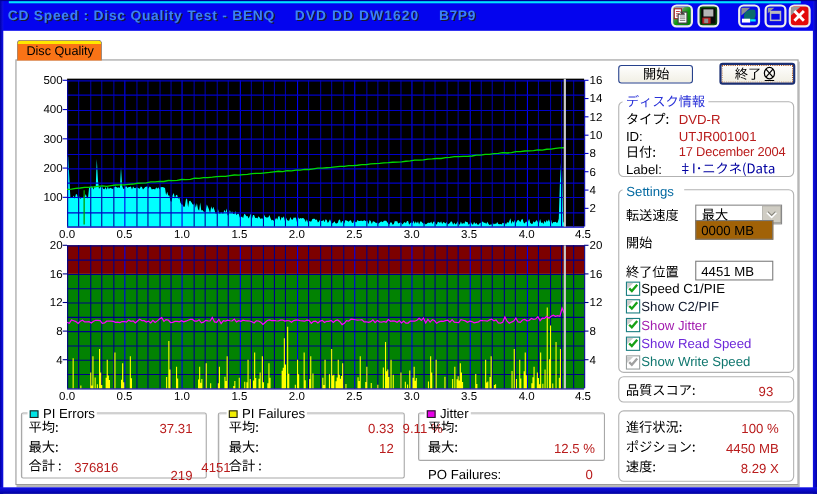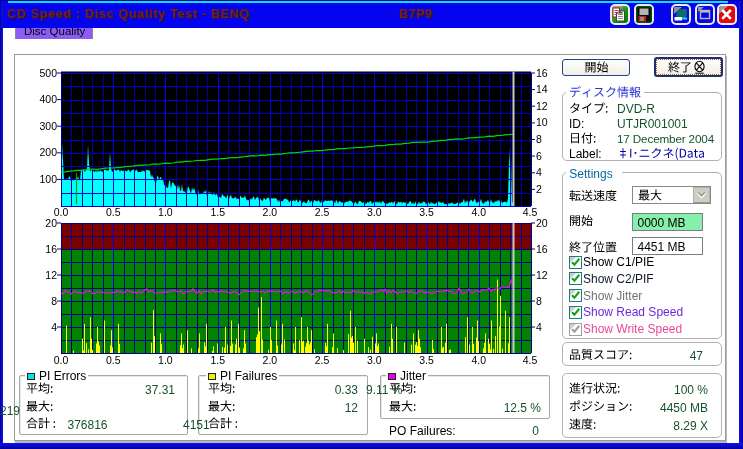--- a/index.html
+++ b/index.html
@@ -1,20 +1,21 @@
 <!DOCTYPE html>
-<html><head><meta charset="utf-8"><style>html,body{margin:0;padding:0;width:743px;height:449px;overflow:hidden;font-family:"Liberation Sans",sans-serif;background:#fff}*{box-sizing:border-box}.v{color:#14532d;font-size:12px;position:absolute;z-index:12}.l{color:#000;font-size:12px;position:absolute;z-index:12}</style></head><body>
+<html><head><meta charset="utf-8"><style>html,body{margin:0;padding:0;width:743px;height:449px;overflow:hidden;font-family:"Liberation Sans",sans-serif;background:#fff}*{box-sizing:border-box}.v{color:#b91c1c;font-size:12px;position:absolute;z-index:12}.l{color:#000;font-size:12px;position:absolute;z-index:12}</style></head><body>
 <div style="position:absolute;left:0;top:0;width:743px;height:28px;background:#0404ee;z-index:5"></div>
 <div style="position:absolute;left:8px;top:1px;width:720px;height:2px;background:#00e4ff;z-index:6"></div>
 <div style="position:absolute;left:0;top:0;width:743px;height:1px;background:#000090;z-index:6"></div>
 <div style="position:absolute;left:0;top:0;width:3px;height:449px;background:linear-gradient(to right,#0000a8,#1212e8);z-index:5"></div>
 <div style="position:absolute;left:739px;top:0;width:4px;height:449px;background:linear-gradient(to right,#1212e8,#0000a0);z-index:5"></div>
 <div style="position:absolute;left:0;top:443px;width:743px;height:6px;background:linear-gradient(to bottom,#1212e8,#0000a0);z-index:5"></div>
-<div style="position:absolute;left:0;top:7px;width:500px;height:18px;z-index:7;font-size:12.5px;font-weight:bold;color:#7f1d1d;text-shadow:1.3px 1.3px 0 #1a1a30">
+<div style="position:absolute;left:0;top:7px;width:500px;height:18px;z-index:7;font-size:12.5px;font-weight:bold;color:#3b82f6;text-shadow:1.3px 1.3px 0 #1a1a30">
     <span style="position:absolute;left:7px;letter-spacing:.72px">CD Speed : Disc Quality Test - BENQ</span>
+    <span style="position:absolute;left:268px;letter-spacing:1px">DVD DD DW1620</span>
     <span style="position:absolute;left:399px;letter-spacing:.6px">B7P9</span>
   </div>
 <div style="position:absolute;left:610px;top:4px;width:20px;height:21px;border:2px solid #ececec;border-radius:5px;background:linear-gradient(135deg,#9aa09a 15%,#0a9a0a 55%,#067a06);z-index:7;overflow:hidden"><svg width="16" height="17">
       <path d="M0,0 L11,0 L0,10 Z" fill="#9a9a94"></path>
       <rect x="1" y="2" width="6.5" height="9" fill="#fff" stroke="#a02020"></rect>
       <path d="M2.5,4.5h3.5M2.5,6.5h3.5M2.5,8.5h3.5" stroke="#c04040" stroke-width="1"></path>
       <path d="M6.5,5 h6 v10 h-8 v-8 h6 z" fill="#fff" stroke="#444" stroke-width="1"></path>
       <path d="M6,8.5h5M6,10.5h5M6,12.5h5" stroke="#888" stroke-width="1"></path>
     </svg></div>
 <div style="position:absolute;left:634px;top:4px;width:20px;height:21px;border:2px solid #ececec;border-radius:5px;background:#0b4d0b;z-index:7;overflow:hidden"><svg width="16" height="17">
@@ -33,21 +34,21 @@
 <div style="position:absolute;left:694.5px;top:4px;width:20px;height:21px;border:2px solid #ececec;border-radius:5px;background:#0707e8;z-index:7;overflow:hidden"><svg width="16" height="17">
       <path d="M1,1 L7,1 L1,6 Z" fill="#9a9a9a"></path>
       <rect x="3.5" y="4.5" width="9" height="8" fill="none" stroke="#bbbbbb" stroke-width="1.4"></rect>
       <rect x="3" y="4" width="10" height="2.6" fill="#bbbbbb"></rect>
     </svg></div>
 <div style="position:absolute;left:717px;top:4px;width:20px;height:21px;border:2px solid #ececec;border-radius:5px;background:#e20a0a;z-index:7;overflow:hidden"><svg width="16" height="17">
       <path d="M0,0 L9,0 L0,8 Z" fill="#9a9a9a"></path>
       <path d="M3.2,4 L11.8,12.8 M11.8,4 L3.2,12.8" stroke="#fff" stroke-width="2.6"></path>
     </svg></div>
 <div style="position:absolute;left:14px;top:54px;width:712px;height:387px;border:1px solid #9a9a9a;box-shadow:1px 2px 0 #b8b8b8;background:#fff;z-index:1"></div>
-<div style="position:absolute;left:15px;top:20px;width:78px;height:19px;background:#8b5cf6;border:1px solid #898989;border-bottom:none;border-radius:4px 4px 0 0;overflow:hidden;z-index:2">
+<div style="position:absolute;left:15px;top:36px;width:78px;height:19px;background:#f97316;border:1px solid #898989;border-bottom:none;border-radius:4px 4px 0 0;overflow:hidden;z-index:2">
     <div style="height:3px;background:#ffe800"></div>
     <div style="font-size:11.5px;color:#000;padding:1px 0 0 8px">Disc Quality</div>
   </div>
 <svg width="743" height="449" style="position:absolute;left:0;top:0;z-index:3">
     <rect x="61" y="71.5" width="470" height="134.5" fill="#000000"></rect>
     <path d="M61,206L61,141.6L62,142.7L63,160.8L64,180.3L65,179.4L66,180L67,177.7L68,180.6L69,176.5L70,176.7L71,181.2L72,178.4L73,180.7L74,179.9L75,179L76,178.8L77,178.8L78,176.3L79,179.9L80,180.3L81,170.3L82,169.5L83,169.5L84,169.7L85,172.3L86,169.5L87,170.4L88,144.6L89,163.4L90,171.8L91,170L92,170.4L93,170L94,171.8L95,172.1L96,170L97,172.4L98,169.5L99,172.1L100,170.6L101,171.1L102,171.5L103,171.9L104,170L105,169.6L106,170.2L107,170.6L108,170.2L109,170.8L110,151.5L111,168.8L112,171.6L113,171.8L114,169.5L115,169.5L116,171L117,169.9L118,170.1L119,169.5L120,172.2L121,169.6L122,170.9L123,171.1L124,170.3L125,170.5L126,171.1L127,171.6L128,169.6L129,169.9L130,172.2L131,171.2L132,170L133,169.7L134,169.4L135,171.7L136,169.6L137,170.3L138,172.3L139,171.8L140,171.9L141,172.2L142,170.3L143,171.5L144,170.3L145,172.2L146,169.7L147,170.3L148,170L149,170.5L150,171L151,177.5L152,174.3L153,177.7L154,177.8L155,182.9L156,183.4L157,177.2L158,175.5L159,180.6L160,177.4L161,177.1L162,181L163,178.8L164,184.2L165,186L166,185.9L167,188.1L168,187.7L169,181.4L170,180.3L171,188.7L172,182.7L173,182.5L174,183.8L175,185.7L176,186.2L177,184.6L178,188.9L179,184.7L180,189.9L181,191.5L182,184L183,191.4L184,190.8L185,192.2L186,192.8L187,192.1L188,185.9L189,187.9L190,190.5L191,193.8L192,187.6L193,190.5L194,187.9L195,190.8L196,194.2L197,194.4L198,189.3L199,193.7L200,194.4L201,192.7L202,193.9L203,194L204,190.6L205,193L206,189.6L207,195.9L208,194.7L209,190.9L210,194.1L211,192L212,194.4L213,194.7L214,191.8L215,195.6L216,194.3L217,194.3L218,197.7L219,197.5L220,196.8L221,198.3L222,194.3L223,195.1L224,196.6L225,196.3L226,198.6L227,196.6L228,194.2L229,199L230,195.5L231,195.4L232,198.2L233,197.9L234,198.7L235,196.6L236,197.8L237,199.2L238,198.4L239,198.8L240,194.9L241,197L242,197.8L243,197.8L244,197.5L245,195.4L246,198.6L247,200.4L248,199.8L249,200.8L250,199.9L251,197.9L252,199.8L253,196.9L254,196.4L255,200.6L256,197.3L257,198.1L258,196.6L259,200.6L260,197.8L261,200L262,200.7L263,200.5L264,197.3L265,199.6L266,199.8L267,197.8L268,198L269,197.8L270,202L271,197.5L272,199L273,198.1L274,198.6L275,198.2L276,198.3L277,199.5L278,201.9L279,199.4L280,202.4L281,201L282,201.3L283,201.3L284,199.1L285,198.8L286,198.8L287,200.1L288,199.5L289,202.3L290,201.4L291,199.5L292,201L293,200.9L294,199.7L295,202.1L296,199.4L297,200L298,202.8L299,201.4L300,199.3L301,202.1L302,203.2L303,202.6L304,201.1L305,202.9L306,203.2L307,202.8L308,200L309,199.5L310,202.9L311,201.2L312,200.7L313,203.3L314,200L315,200.5L316,200.8L317,201.7L318,200.5L319,200.3L320,202.6L321,202.8L322,199.8L323,201.8L324,202.1L325,200.1L326,200.9L327,200.9L328,200.7L329,200.6L330,201.2L331,200L332,200.8L333,200.7L334,200.7L335,203.8L336,200.1L337,201L338,203.7L339,201.2L340,201.3L341,202.1L342,202.9L343,202L344,203.5L345,202.6L346,201.7L347,201.4L348,202.1L349,200.7L350,200.7L351,200.7L352,201.9L353,203.3L354,204.1L355,202L356,202.3L357,204.3L358,203.7L359,200.6L360,201.4L361,200.9L362,203.1L363,202.7L364,202.1L365,202.8L366,204.2L367,202.6L368,201.8L369,203L370,200.9L371,200.9L372,204.3L373,202.8L374,202.1L375,202.9L376,200.7L377,203.3L378,201.1L379,203.2L380,201.1L381,204.1L382,201.3L383,201.3L384,202.4L385,203.4L386,203L387,204L388,203.5L389,202.6L390,202.6L391,202.8L392,201.3L393,203.7L394,201.6L395,201.4L396,203.2L397,204.4L398,201.5L399,201.9L400,202.8L401,201.2L402,203.6L403,201.9L404,202.2L405,203.2L406,201.7L407,204.2L408,203.5L409,202.8L410,201.1L411,201.8L412,204.4L413,202.3L414,204.1L415,203.2L416,201.1L417,203.6L418,204.3L419,201.3L420,203.9L421,202.5L422,203.7L423,201.2L424,201.9L425,201.8L426,204.3L427,203.4L428,201.6L429,203.6L430,204.3L431,201.6L432,203.7L433,202.5L434,204L435,204.3L436,202.9L437,202.4L438,201.9L439,201.3L440,202.8L441,202.2L442,203.6L443,201.5L444,203.5L445,204.6L446,204L447,204.2L448,202.4L449,204.2L450,203.1L451,203.6L452,201.9L453,203.7L454,203.9L455,203.7L456,204.1L457,202.4L458,202.9L459,202.2L460,204.3L461,201.9L462,202.8L463,201.2L464,198.5L465,203.6L466,200.6L467,202.4L468,200.1L469,203L470,200.8L471,199.7L472,200.7L473,202.1L474,199.8L475,198.8L476,202.3L477,203.2L478,201.7L479,201.6L480,201.7L481,198.8L482,202.5L483,203.4L484,203.7L485,201.2L486,202.3L487,201.2L488,200.1L489,202.1L490,203.1L491,199L492,202.8L493,202.1L494,203.6L495,200.6L496,202.5L497,199.9L498,201.5L499,199.4L500,202L501,199.7L502,203.4L503,201.9L504,202.1L505,201.6L506,202.6L507,202.2L508,198.7L509,166.1L510,148L511,155.5L512,201.4L513,203.2L513,206Z" fill="#00ffff"></path>
     <g stroke-width="1">
       <line x1="61.5" y1="73" x2="61.5" y2="206" stroke="#0000a2"></line>
       <line x1="71.5" y1="73" x2="71.5" y2="206" stroke="#0000a2"></line>
       <line x1="82.5" y1="73" x2="82.5" y2="206" stroke="#0000a2"></line>
@@ -261,73 +262,73 @@
 <span class="v" style="left:617px;top:116.6px">UTJR001001</span>
 <span class="v" style="left:617px;top:131.6px;font-size:11.7px;letter-spacing:-0.15px">17 December 2004</span>
 <div style="position:absolute;left:631.5px;top:186px;width:79px;height:17.5px;border:1px solid #888;background:#fff;z-index:10">
     <svg width="17" height="15.5" style="position:absolute;right:0;top:0">
       <rect x="0" y="0" width="17" height="15.5" fill="#cfccc3"></rect>
       <rect x="0" y="0" width="17" height="15.5" fill="none" stroke="#9c9a92"></rect>
       <path d="M4.5,6 L8.5,10 L12.5,6" stroke="#fff" stroke-width="2.2" fill="none"></path>
       <path d="M5,5.4 L8.5,8.8 L12,5.4" stroke="#8a887e" stroke-width="1.2" fill="none"></path>
     </svg>
   </div>
-<div style="position:absolute;left:631.5px;top:213px;width:71px;height:18px;border:1px solid #7d7d7d;background:#86efac;z-index:10">
+<div style="position:absolute;left:631.5px;top:200px;width:71px;height:18px;border:1px solid #7d7d7d;background:#a16207;z-index:10">
     <span style="position:absolute;left:5px;top:2px;font-size:12px">0000 MB</span>
   </div>
 <div style="position:absolute;left:631.5px;top:237px;width:71px;height:18px;border:1px solid #7d7d7d;background:#fff;z-index:10">
     <span style="position:absolute;left:5px;top:2px;font-size:12px">4451 MB</span>
   </div>
 <div style="position:absolute;left:569px;top:255.5px;width:13px;height:13px;border:1px solid #1a7e81;background:#fff;z-index:12">
     <svg width="11" height="11" style="display:block">
       <path d="M0,0 L6,0 L0,6 Z" fill="#cdcdcd"></path>
       <path d="M2,5.2 L4.4,7.6 L9.3,1.8" stroke="#16a016" stroke-width="2.1" fill="none"></path>
     </svg>
   </div>
-<span class="l" style="left:583px;top:255.0px;color:#000;z-index:12">Show C1/PIE</span>
+<span class="l" style="left:583px;top:255.0px;color:#000;z-index:12">Speed C1/PIE</span>
 <div style="position:absolute;left:569px;top:272.3px;width:13px;height:13px;border:1px solid #1a7e81;background:#fff;z-index:12">
     <svg width="11" height="11" style="display:block">
       <path d="M0,0 L6,0 L0,6 Z" fill="#cdcdcd"></path>
       <path d="M2,5.2 L4.4,7.6 L9.3,1.8" stroke="#16a016" stroke-width="2.1" fill="none"></path>
     </svg>
   </div>
 <span class="l" style="left:583px;top:271.8px;color:#0f172a;z-index:12">Show C2/PIF</span>
 <div style="position:absolute;left:569px;top:289.1px;width:13px;height:13px;border:1px solid #1a7e81;background:#fff;z-index:12">
     <svg width="11" height="11" style="display:block">
       <path d="M0,0 L6,0 L0,6 Z" fill="#cdcdcd"></path>
       <path d="M2,5.2 L4.4,7.6 L9.3,1.8" stroke="#16a016" stroke-width="2.1" fill="none"></path>
     </svg>
   </div>
-<span class="l" style="left:583px;top:288.6px;color:#737373;z-index:12">Show Jitter</span>
+<span class="l" style="left:583px;top:288.6px;color:#a21caf;z-index:12">Show Jitter</span>
 <div style="position:absolute;left:569px;top:305.9px;width:13px;height:13px;border:1px solid #1a7e81;background:#fff;z-index:12">
     <svg width="11" height="11" style="display:block">
       <path d="M0,0 L6,0 L0,6 Z" fill="#cdcdcd"></path>
       <path d="M2,5.2 L4.4,7.6 L9.3,1.8" stroke="#16a016" stroke-width="2.1" fill="none"></path>
     </svg>
   </div>
 <span class="l" style="left:583px;top:305.4px;color:#6d28d9;z-index:12">Show Read Speed</span>
 <div style="position:absolute;left:569px;top:322.7px;width:13px;height:13px;border:1px solid #9aa0a0;background:#fff;z-index:12">
     <svg width="11" height="11" style="display:block">
       <path d="M0,0 L6,0 L0,6 Z" fill="#cdcdcd"></path>
       <path d="M2,5.2 L4.4,7.6 L9.3,1.8" stroke="#a0a0a0" stroke-width="2.1" fill="none"></path>
     </svg>
   </div>
-<span class="l" style="left:583px;top:322.2px;color:#ec4899;z-index:12">Show Write Speed</span>
-<span class="v" style="right:40px;top:349px">47</span>
+<span class="l" style="left:583px;top:322.2px;color:#0f766e;z-index:12">Show Write Speed</span>
+<span class="v" style="right:40px;top:349px">93</span>
 <span class="v" style="right:35px;top:382.5px">100 %</span>
 <span class="v" style="right:35px;top:400.5px">4450 MB</span>
 <span class="v" style="right:35px;top:418.5px">8.29 X</span>
 <div style="position:absolute;left:18.5px;top:375px;width:169px;height:60px;border:1px solid #a8a8a8;border-radius:2px;box-shadow:1px 1px 0 #e8e8e8 inset;z-index:10"></div>
 <div style="position:absolute;left:198px;top:375px;width:170px;height:60px;border:1px solid #a8a8a8;border-radius:2px;box-shadow:1px 1px 0 #e8e8e8 inset;z-index:10"></div>
 <div style="position:absolute;left:380px;top:375px;width:170px;height:44px;border:1px solid #a8a8a8;border-radius:2px;box-shadow:1px 1px 0 #e8e8e8 inset;z-index:10"></div>
 <div style="position:absolute;left:25px;top:369px;height:13px;background:#fff;z-index:11;padding:0 2px;font-size:12px;color:#000;white-space:nowrap"><span style="display:inline-block;width:8px;height:7px;background:#00e5e5;border:1px solid #222;margin-right:4px"></span>PI Errors</div>
 <div style="position:absolute;left:206px;top:369px;height:13px;background:#fff;z-index:11;padding:0 2px;font-size:12px;color:#000;white-space:nowrap"><span style="display:inline-block;width:8px;height:7px;background:#f2ee00;border:1px solid #222;margin-right:4px"></span>PI Failures</div>
 <div style="position:absolute;left:386px;top:369px;height:13px;background:#fff;z-index:11;padding:0 2px;font-size:12px;color:#000;white-space:nowrap"><span style="display:inline-block;width:8px;height:7px;background:#e800e8;border:1px solid #222;margin-right:4px"></span>Jitter</div>
 <span class="v" style="left:0;width:175px;text-align:right;top:383.1px;z-index:12">37.31</span>
-<span class="v" style="left:0;width:175px;top:404px;z-index:12">219</span>
+<span class="v" style="left:0;width:175px;text-align:right;top:425px;z-index:12">219</span>
 <span class="v" style="left:0;width:175px;text-align:center;top:418.1px;z-index:12">376816</span>
 <span class="v" style="left:183px;width:175px;text-align:right;top:383.1px;z-index:12">0.33</span>
 <span class="v" style="left:183px;width:175px;text-align:right;top:401.1px;z-index:12">12</span>
 <span class="v" style="left:183px;width:175px;top:418.1px;z-index:12">4151</span>
 <span class="v" style="left:366px;width:175px;text-align:left;top:383.1px;z-index:12">9.11 %</span>
 <span class="v" style="left:366px;width:175px;text-align:right;top:401.1px;z-index:12">12.5 %</span>
 <span class="l" style="left:389px;top:423.5px;z-index:12">PO Failures:</span>
 <span class="v" style="left:366px;width:173px;text-align:right;top:423.5px;z-index:12">0</span>
 <svg width="743" height="449" style="position:absolute;left:0;top:0;z-index:40;pointer-events:none">
     <defs>

